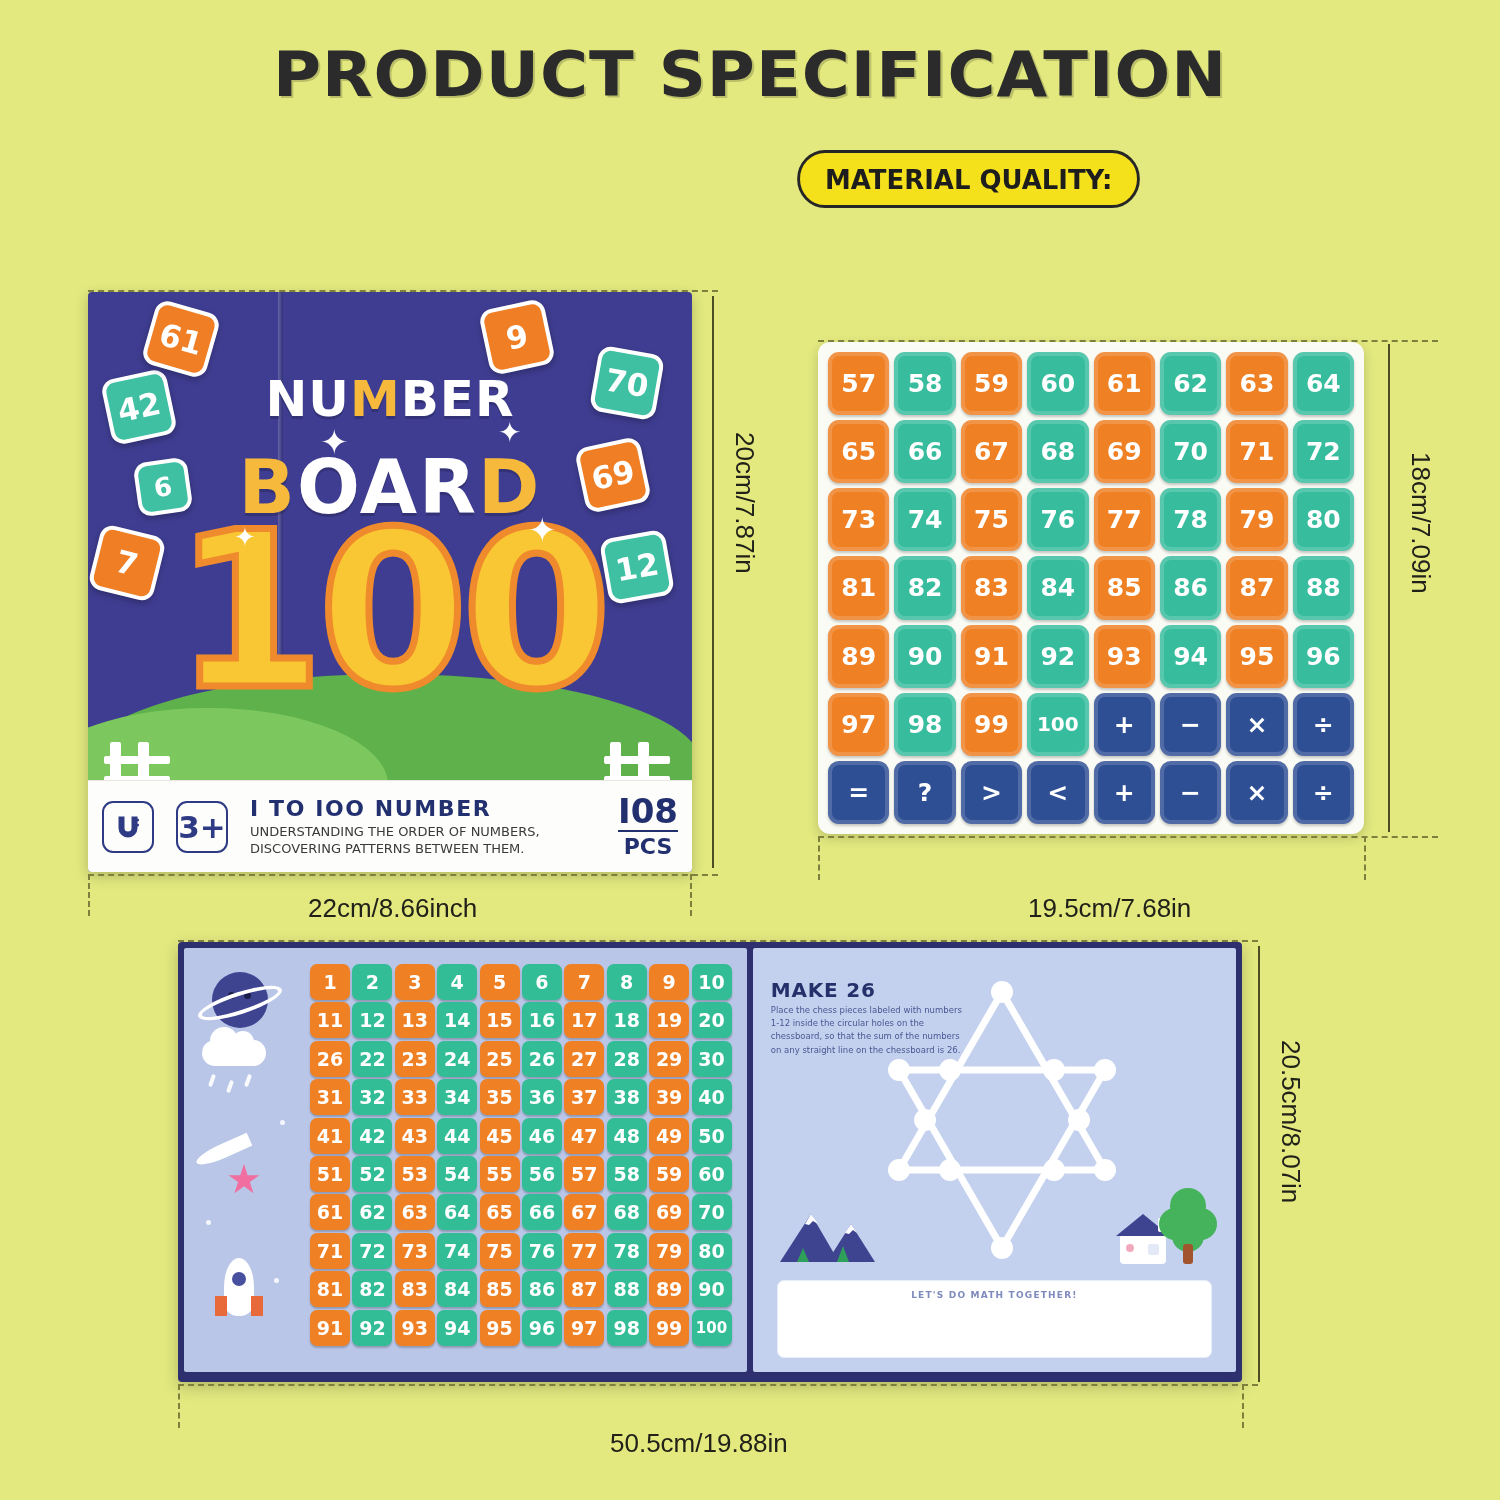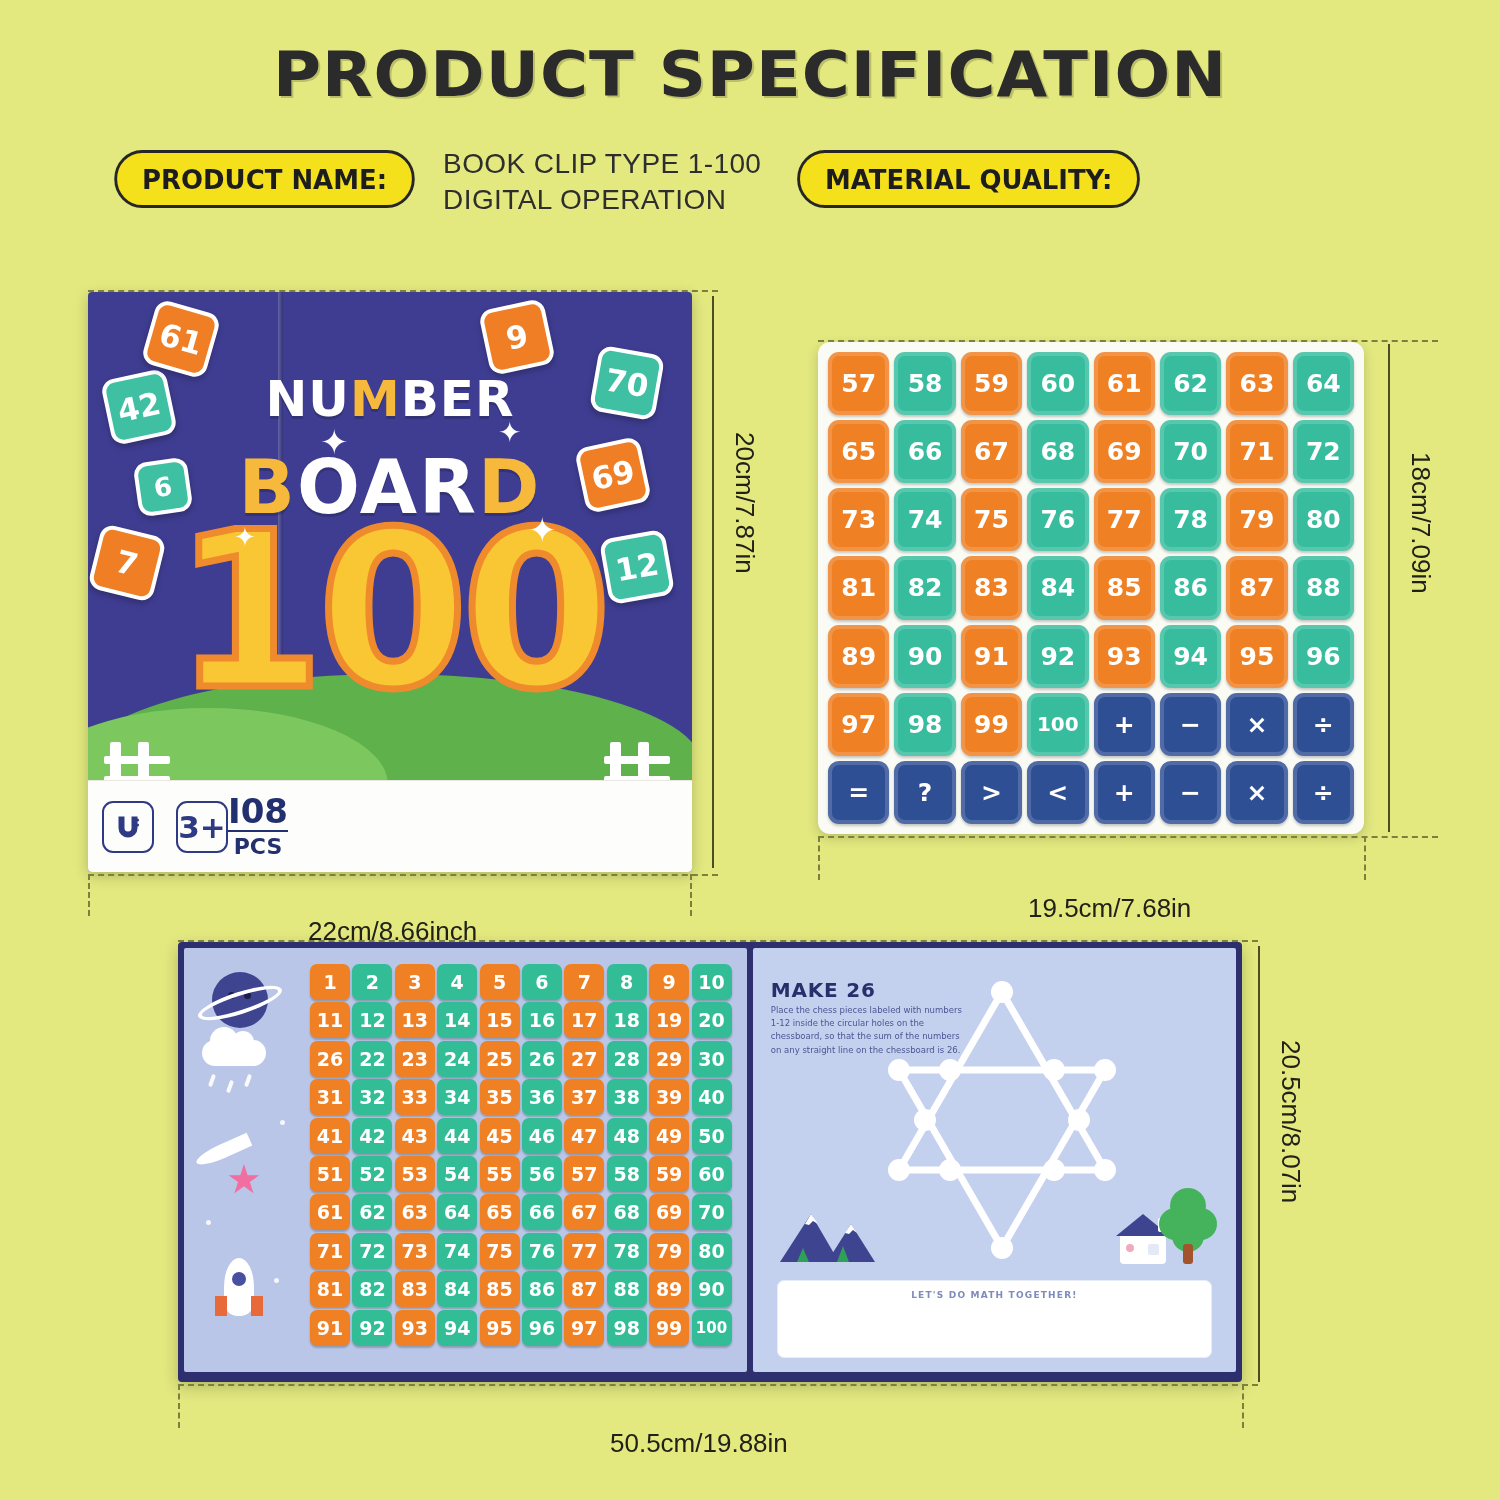--- a/index.html
+++ b/index.html
@@ -205,25 +205,20 @@
   .mtn{ position:absolute; }
   .house{ position:absolute; }
   .tree{ position:absolute; }
 </style>
 </head>
 <body>
 
 <div class="title">PRODUCT SPECIFICATION</div>
 
 <div class="spec-row">
-  <div class="spec one">
-    <div class="pill">PRODUCT NAME:</div>
-    <div class="spec-val">BOOK CLIP TYPE 1-100
-DIGITAL OPERATION</div>
-  </div>
   <div class="spec two">
     <div class="pill">MATERIAL QUALITY:</div>
   </div>
 </div>
 
 <div class="box">
   <div class="spine"></div>
   <div class="hill"></div>
   <div class="hill2"></div>
   <div class="ground"></div>
@@ -266,34 +261,39 @@
 
   <div class="infostrip">
     <div class="ico-box">
       <svg width="26" height="26" viewBox="0 0 26 26" aria-hidden="true">
         <path d="M18 4 H21 V14 a8 8 0 0 1 -16 0 V4 H8 v10 a5 5 0 0 0 10 0 Z" fill="none" stroke="#2e3a84" stroke-width="3"></path>
         <circle cx="22.5" cy="6" r="1.6" fill="#2e3a84"></circle>
         <circle cx="22.5" cy="11" r="1.6" fill="#2e3a84"></circle>
       </svg>
     </div>
     <div class="ico-box age">3+</div>
+    <div class="info-txt">
+      <div class="info-h">I TO IOO NUMBER</div>
+      <div class="info-p">UNDERSTANDING THE ORDER OF NUMBERS,
+DISCOVERING PATTERNS BETWEEN THEM.</div>
+    </div>
     <div class="pcs">
       <div class="n">I08</div>
       <div class="u">PCS</div>
     </div>
   </div>
 </div>
 
 <div class="dash-h" style="left:88px; top:290px; width:630px;"></div>
 <div class="dash-h" style="left:88px; top:874px; width:630px;"></div>
 <div class="dim-line-v" style="left:712px; top:296px; height:572px;"></div>
 <div class="dim-label vert" style="left:760px; top:432px;">20cm/7.87in</div>
 <div class="dash-v" style="left:88px; top:874px; height:42px;"></div>
 <div class="dash-v" style="left:690px; top:874px; height:42px;"></div>
-<div class="dim-label" style="left:308px; top:893px;margin-top:23px;">22cm/8.66inch</div>
+<div class="dim-label" style="left:308px; top:893px;">22cm/8.66inch</div>
 
 <div class="sheet">
   <div class="sheet-grid">
       <div class="stile s-o">57</div>
       <div class="stile s-t">58</div>
       <div class="stile s-o">59</div>
       <div class="stile s-t">60</div>
       <div class="stile s-o">61</div>
       <div class="stile s-t">62</div>
       <div class="stile s-o">63</div>

